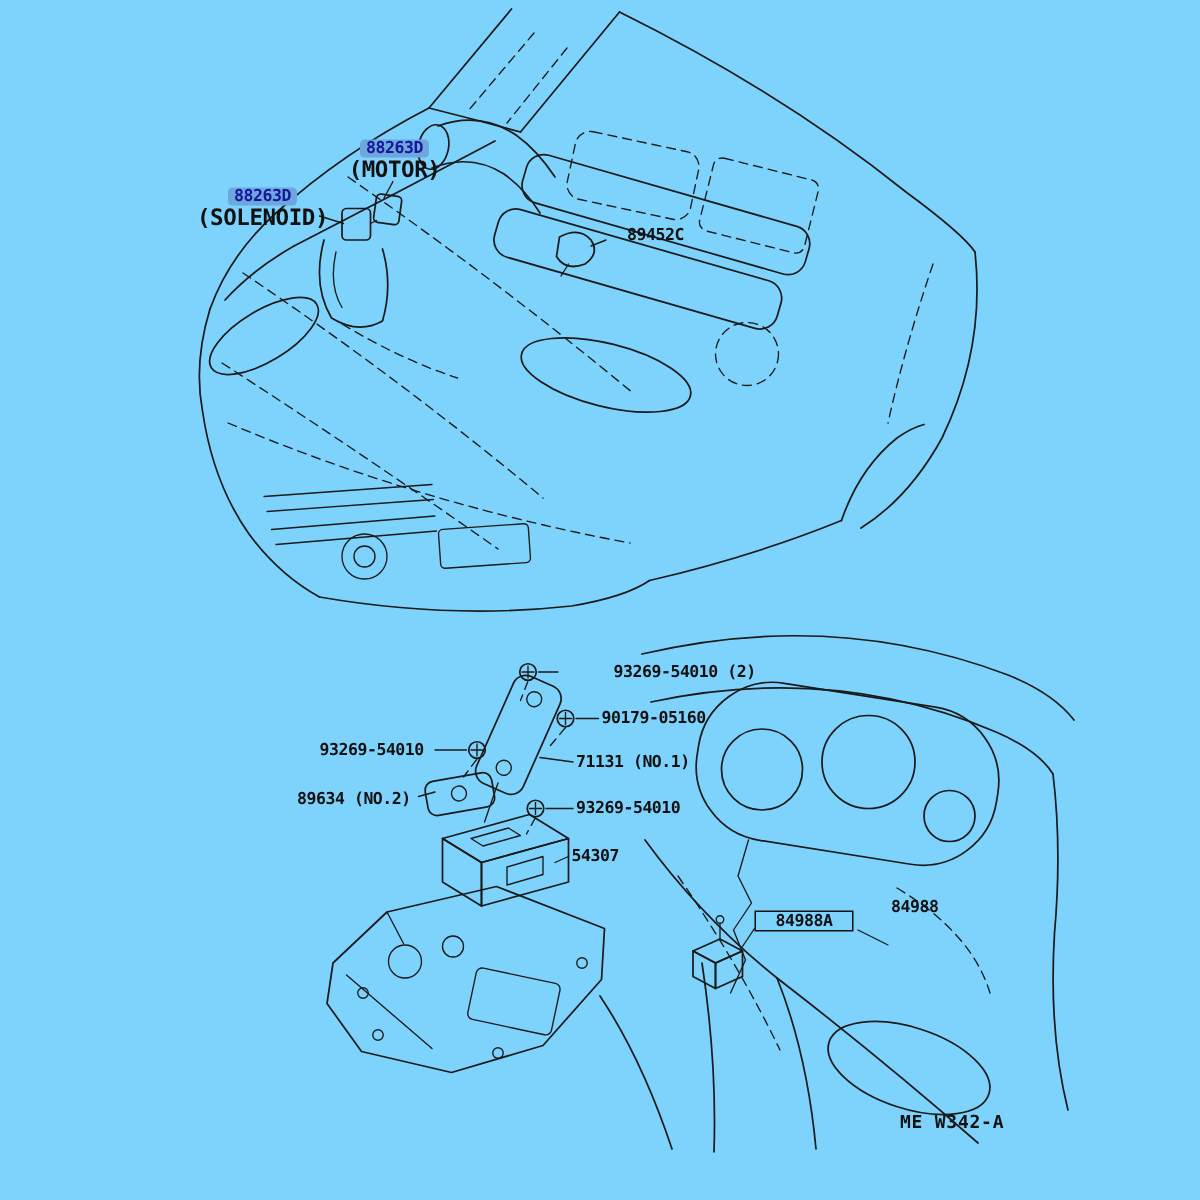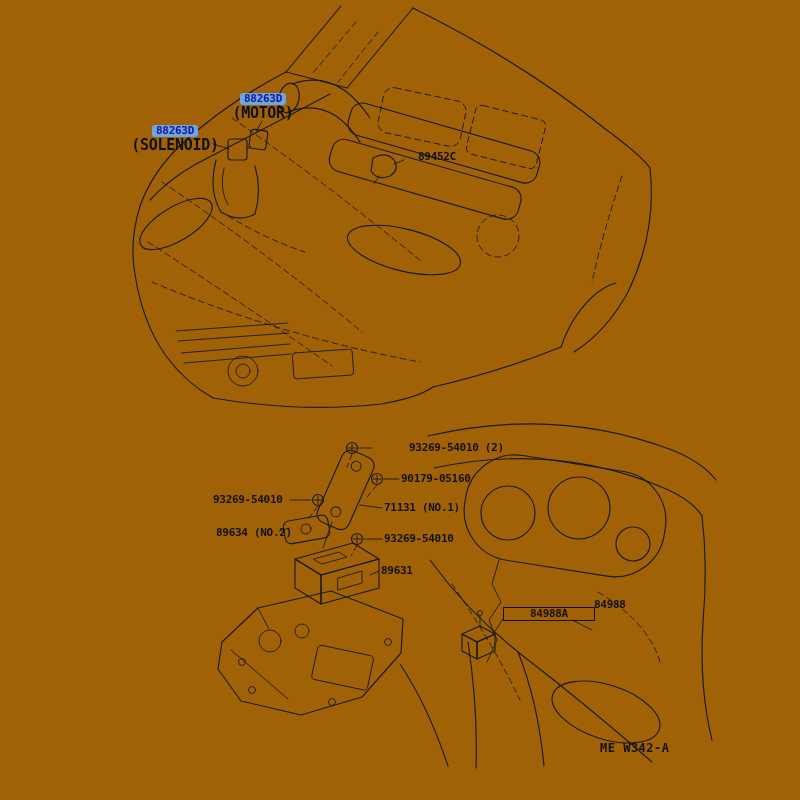--- a/index.html
+++ b/index.html
@@ -1,27 +1,27 @@
 <!DOCTYPE html>
 <html style="--hl-bg: #6ea6de; --hl-text: #16169b;"><head>
 <meta charset="utf-8">
 <title>Parts Diagram</title>
 <style>
   * { margin:0; padding:0; box-sizing:border-box; }
   html,body { width:800px; height:800px; background:#fff; overflow:hidden;
     font-family:"DejaVu Sans Mono","Liberation Mono",monospace; }
-  .diagram { position:relative; width:800px; height:800px; background:#a16207; }
+  .diagram { position:relative; width:800px; height:800px; background:#7dd3fc; }
   .diagram svg { position:absolute; left:0; top:0; }
   .callout { position:absolute; display:flex; flex-direction:column; align-items:center;
     line-height:1.1; z-index:5; }
   .pn { font-size:11px; font-weight:bold; color:#111; white-space:nowrap; letter-spacing:-0.3px; }
   .pn.hl { background:var(--hl-bg,#6ea6de); color:var(--hl-text,#16169b);
     padding:0 4px; border-radius:3px; }
   .desc { font-size:15px; font-weight:bold; color:#111; white-space:nowrap; letter-spacing:-0.3px; }
-  .boxed { border:1.3px solid #111; padding:0 26px; min-width:64px; text-align:center; }
+  .boxed { border:1.3px solid #111; padding:0 13px; min-width:64px; text-align:center; }
   .footer-code { position:absolute; font-size:12px; font-weight:bold; color:#111;
     letter-spacing:0.5px; white-space:pre; z-index:5;padding-left:12px; }
   .ln { stroke:#1a1a1a; stroke-width:1.15; fill:none; stroke-linecap:round; stroke-linejoin:round; }
   .thin { stroke-width:0.9; }
   .dash { stroke-dasharray:6 4; }
 </style>
 </head>
 <body>
 
 <div class="diagram">
@@ -234,30 +234,30 @@
   </div>
 
   <div class="callout" style="left:213px;top:494px;">
     <span class="pn">93269-54010</span>
   </div>
 
   <div class="callout" style="left:384px;top:502px;">
     <span class="pn">71131 (NO.1)</span>
   </div>
 
-  <div class="callout" style="left:216px;top:527px;">
+  <div class="callout" style="left:198px;top:527px;">
     <span class="pn">89634 (NO.2)</span>
   </div>
 
   <div class="callout" style="left:384px;top:533px;">
     <span class="pn">93269-54010</span>
   </div>
 
   <div class="callout" style="left:381px;top:565px;">
-    <span class="pn">89631</span>
+    <span class="pn">54307</span>
   </div>
 
   <div class="callout" style="left:503px;top:607px;">
     <span class="pn boxed">84988A</span>
   </div>
 
   <div class="callout" style="left:594px;top:599px;">
     <span class="pn">84988</span>
   </div>
 

